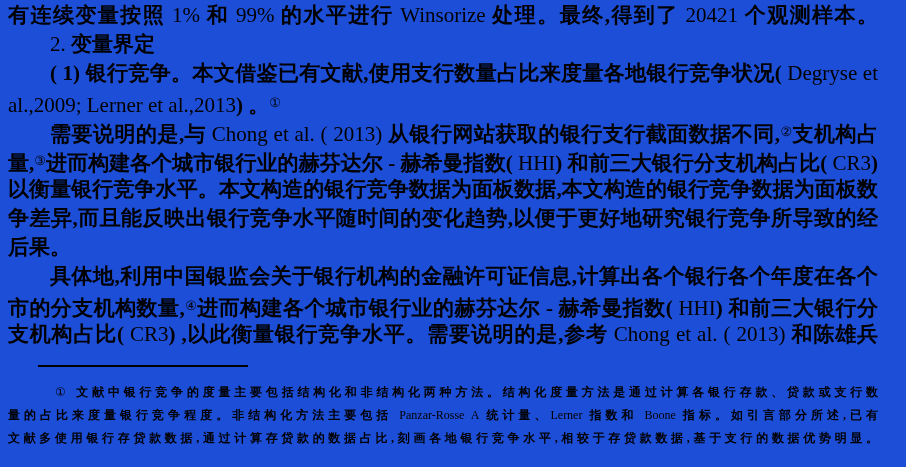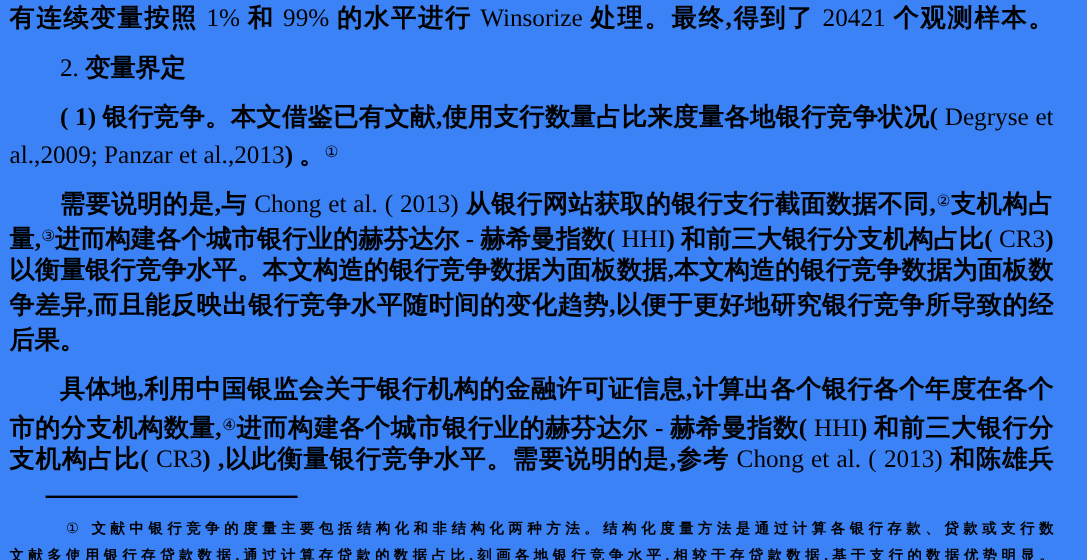--- a/index.html
+++ b/index.html
@@ -7,36 +7,36 @@
     width: 906px; height: 467px;
     overflow: hidden;
     background: #ffffff;
     color: #000000;
     font-family: "Liberation Serif", "DejaVu Serif", serif;
   }
   .page {
     box-sizing: border-box;
     width: 906px; height: 467px;
     padding: 1px 28px 0 8px;
-    background: #3b82f6;
+    background: #1d4ed8;
   }
   
   .tline {
     position: relative;
     text-align: justify;
     white-space: normal;
   }
   .tline.full { text-align-last: justify; }
   .main .tline {
     font-size: 21px;
     line-height: 29px;
     height: 29px;
     overflow: hidden;
   }
-  .main .tline.indent { text-indent: 42px; margin-top: 12px; }
+  .main .tline.indent { text-indent: 42px; }
   .footnote .tline {
     font-size: 12px;
     line-height: 23px;
     height: 23px;
     overflow: hidden;
   }
   .footnote .tline.indent { text-indent: 47px; }
   
   .cn { font-weight: 600; }                       
   .lat { font-weight: 400; }                      
@@ -54,28 +54,29 @@
   }
 </style>
 </head>
 <body>
 
 <div class="page">
   <div class="main">
       <div class="tline full"><span class="cn">有连续变量按照 </span><span class="lat">1%</span><span class="cn"> 和 </span><span class="lat">99%</span><span class="cn"> 的水平进行 </span><span class="lat">Winsorize</span><span class="cn"> 处理。最终,得到了 </span><span class="lat">20421</span><span class="cn"> 个观测样本。</span></div>
       <div class="tline indent"><span class="lat">2. </span><span class="cn">变量界定</span></div>
       <div class="tline indent full"><span class="cn">( 1) 银行竞争。本文借鉴已有文献,使用支行数量占比来度量各地银行竞争状况( </span><span class="lat">Degryse et</span></div>
-      <div class="tline"><span class="lat">al.,2009; Panzar et al.,2013</span><span class="cn">) 。</span><span class="sup">①</span></div>
+      <div class="tline"><span class="lat">al.,2009; Lerner et al.,2013</span><span class="cn">) 。</span><span class="sup">①</span></div>
       <div class="tline indent full"><span class="cn">需要说明的是,与 </span><span class="lat">Chong et al. ( 2013)</span><span class="cn"> 从银行网站获取的银行支行截面数据不同,</span><span class="sup">②</span><span class="cn">支机构占比</span></div>
       <div class="tline full"><span class="cn">量,</span><span class="sup">③</span><span class="cn">进而构建各个城市银行业的赫芬达尔 - 赫希曼指数( </span><span class="it">HHI</span><span class="cn">) 和前三大银行分支机构占比( </span><span class="it">CR3</span><span class="cn">)</span></div>
       <div class="tline full"><span class="cn">以衡量银行竞争水平。本文构造的银行竞争数据为面板数据,本文构造的银行竞争数据为面板数据</span></div>
       <div class="tline full"><span class="cn">争差异,而且能反映出银行竞争水平随时间的变化趋势,以便于更好地研究银行竞争所导致的经济</span></div>
       <div class="tline"><span class="cn">后果。</span></div>
       <div class="tline indent full"><span class="cn">具体地,利用中国银监会关于银行机构的金融许可证信息,计算出各个银行各个年度在各个城</span></div>
       <div class="tline full"><span class="cn">市的分支机构数量,</span><span class="sup">④</span><span class="cn">进而构建各个城市银行业的赫芬达尔 - 赫希曼指数( </span><span class="it">HHI</span><span class="cn">) 和前三大银行分</span></div>
       <div class="tline full"><span class="cn">支机构占比( </span><span class="it">CR3</span><span class="cn">) ,以此衡量银行竞争水平。需要说明的是,参考 </span><span class="lat">Chong et al. ( 2013)</span><span class="cn"> 和陈雄兵</span></div>
     </div>
   <div class="fnsep"></div>
   <div class="footnote">
       <div class="tline indent full"><span class="lat">①</span><span class="cn">  文献中银行竞争的度量主要包括结构化和非结构化两种方法。结构化度量方法是通过计算各银行存款、贷款或支行数</span></div>
+      <div class="tline full"><span class="cn">量的占比来度量银行竞争程度。非结构化方法主要包括 </span><span class="lat">Panzar-Rosse A</span><span class="cn"> 统计量、</span><span class="lat">Lerner</span><span class="cn"> 指数和 </span><span class="lat">Boone</span><span class="cn"> 指标。如引言部分所述,已有</span></div>
       <div class="tline full"><span class="cn">文献多使用银行存贷款数据,通过计算存贷款的数据占比,刻画各地银行竞争水平,相较于存贷款数据,基于支行的数据优势明显。</span></div>
     </div>
 </div>
 
 </body></html>

